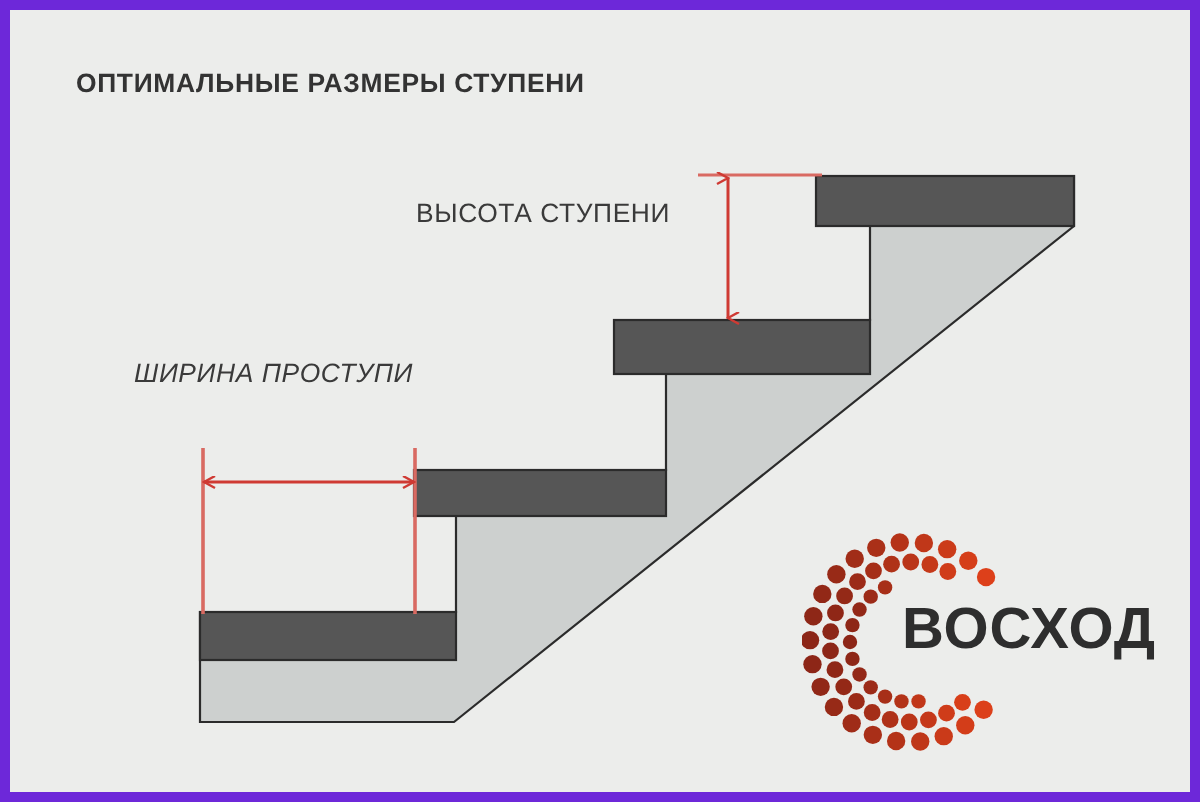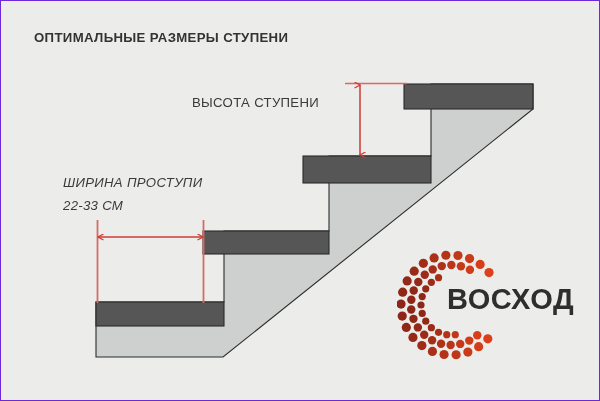--- a/index.html
+++ b/index.html
@@ -5,21 +5,21 @@
   html, body {
     margin: 0;
     padding: 0;
     background: #ffffff;
   }
   #canvas {
     position: relative;
     width: 600px;
     height: 401px;
     background: #ecedeb;
-    border: 1px solid #6d28d9;
+    border: 5px solid #6d28d9;
     box-sizing: border-box;
     overflow: hidden;
     font-family: "Liberation Sans", sans-serif;
   }
   #title {
     position: absolute;
     left: 33px;
     top: 29px;
     font-size: 13.2px;
     font-weight: bold;
@@ -28,35 +28,35 @@
     white-space: nowrap;
   }
   .dim-label {
     position: absolute;
     color: #3a3a3a;
     font-size: 13.2px;
     letter-spacing: 0.3px;
     line-height: 23px;
     white-space: nowrap;
   }
-  #label-height { left: 191px; top: 90px; }
+  #label-height { left: 203px; top: 90px; }
   #label-width  { left: 62px;  top: 170px; font-style: italic; }
 
   #diagram-svg {
     position: absolute;
     left: 0;
     top: 0;
     width: 600px;
     height: 401px;
   }
 
   #logo {
     position: absolute;
     left: 396px;
-    top: 246px;
+    top: 258px;
     width: 190px;
     height: 116px;
   }
   #logo-svg {
     position: absolute;
     left: 0;
     top: 0;
     width: 190px;
     height: 116px;
   }
@@ -77,21 +77,20 @@
 <div id="canvas">
 
   <div id="title">ОПТИМАЛЬНЫЕ РАЗМЕРЫ СТУПЕНИ</div>
 
   <div id="label-height" class="dim-label">
     <div>ВЫСОТА СТУПЕНИ</div>
   </div>
 
   <div id="label-width" class="dim-label">
     <div>ШИРИНА ПРОСТУПИ</div>
-    <div>22-33 СМ</div>
   </div>
 
   <svg id="diagram-svg" viewBox="0 0 600 401">
     <defs>
       <marker id="arrow-down" markerWidth="7" markerHeight="7" refX="3.2" refY="6" orient="auto" markerUnits="userSpaceOnUse">
         <path d="M0.2,0.5 L3.2,6 L6.2,0.5" fill="none" stroke="#cf3a33" stroke-width="1.2"></path>
       </marker>
       <marker id="arrow-up" markerWidth="7" markerHeight="7" refX="3.2" refY="1" orient="auto" markerUnits="userSpaceOnUse">
         <path d="M0.2,6.5 L3.2,1 L6.2,6.5" fill="none" stroke="#cf3a33" stroke-width="1.2"></path>
       </marker>

